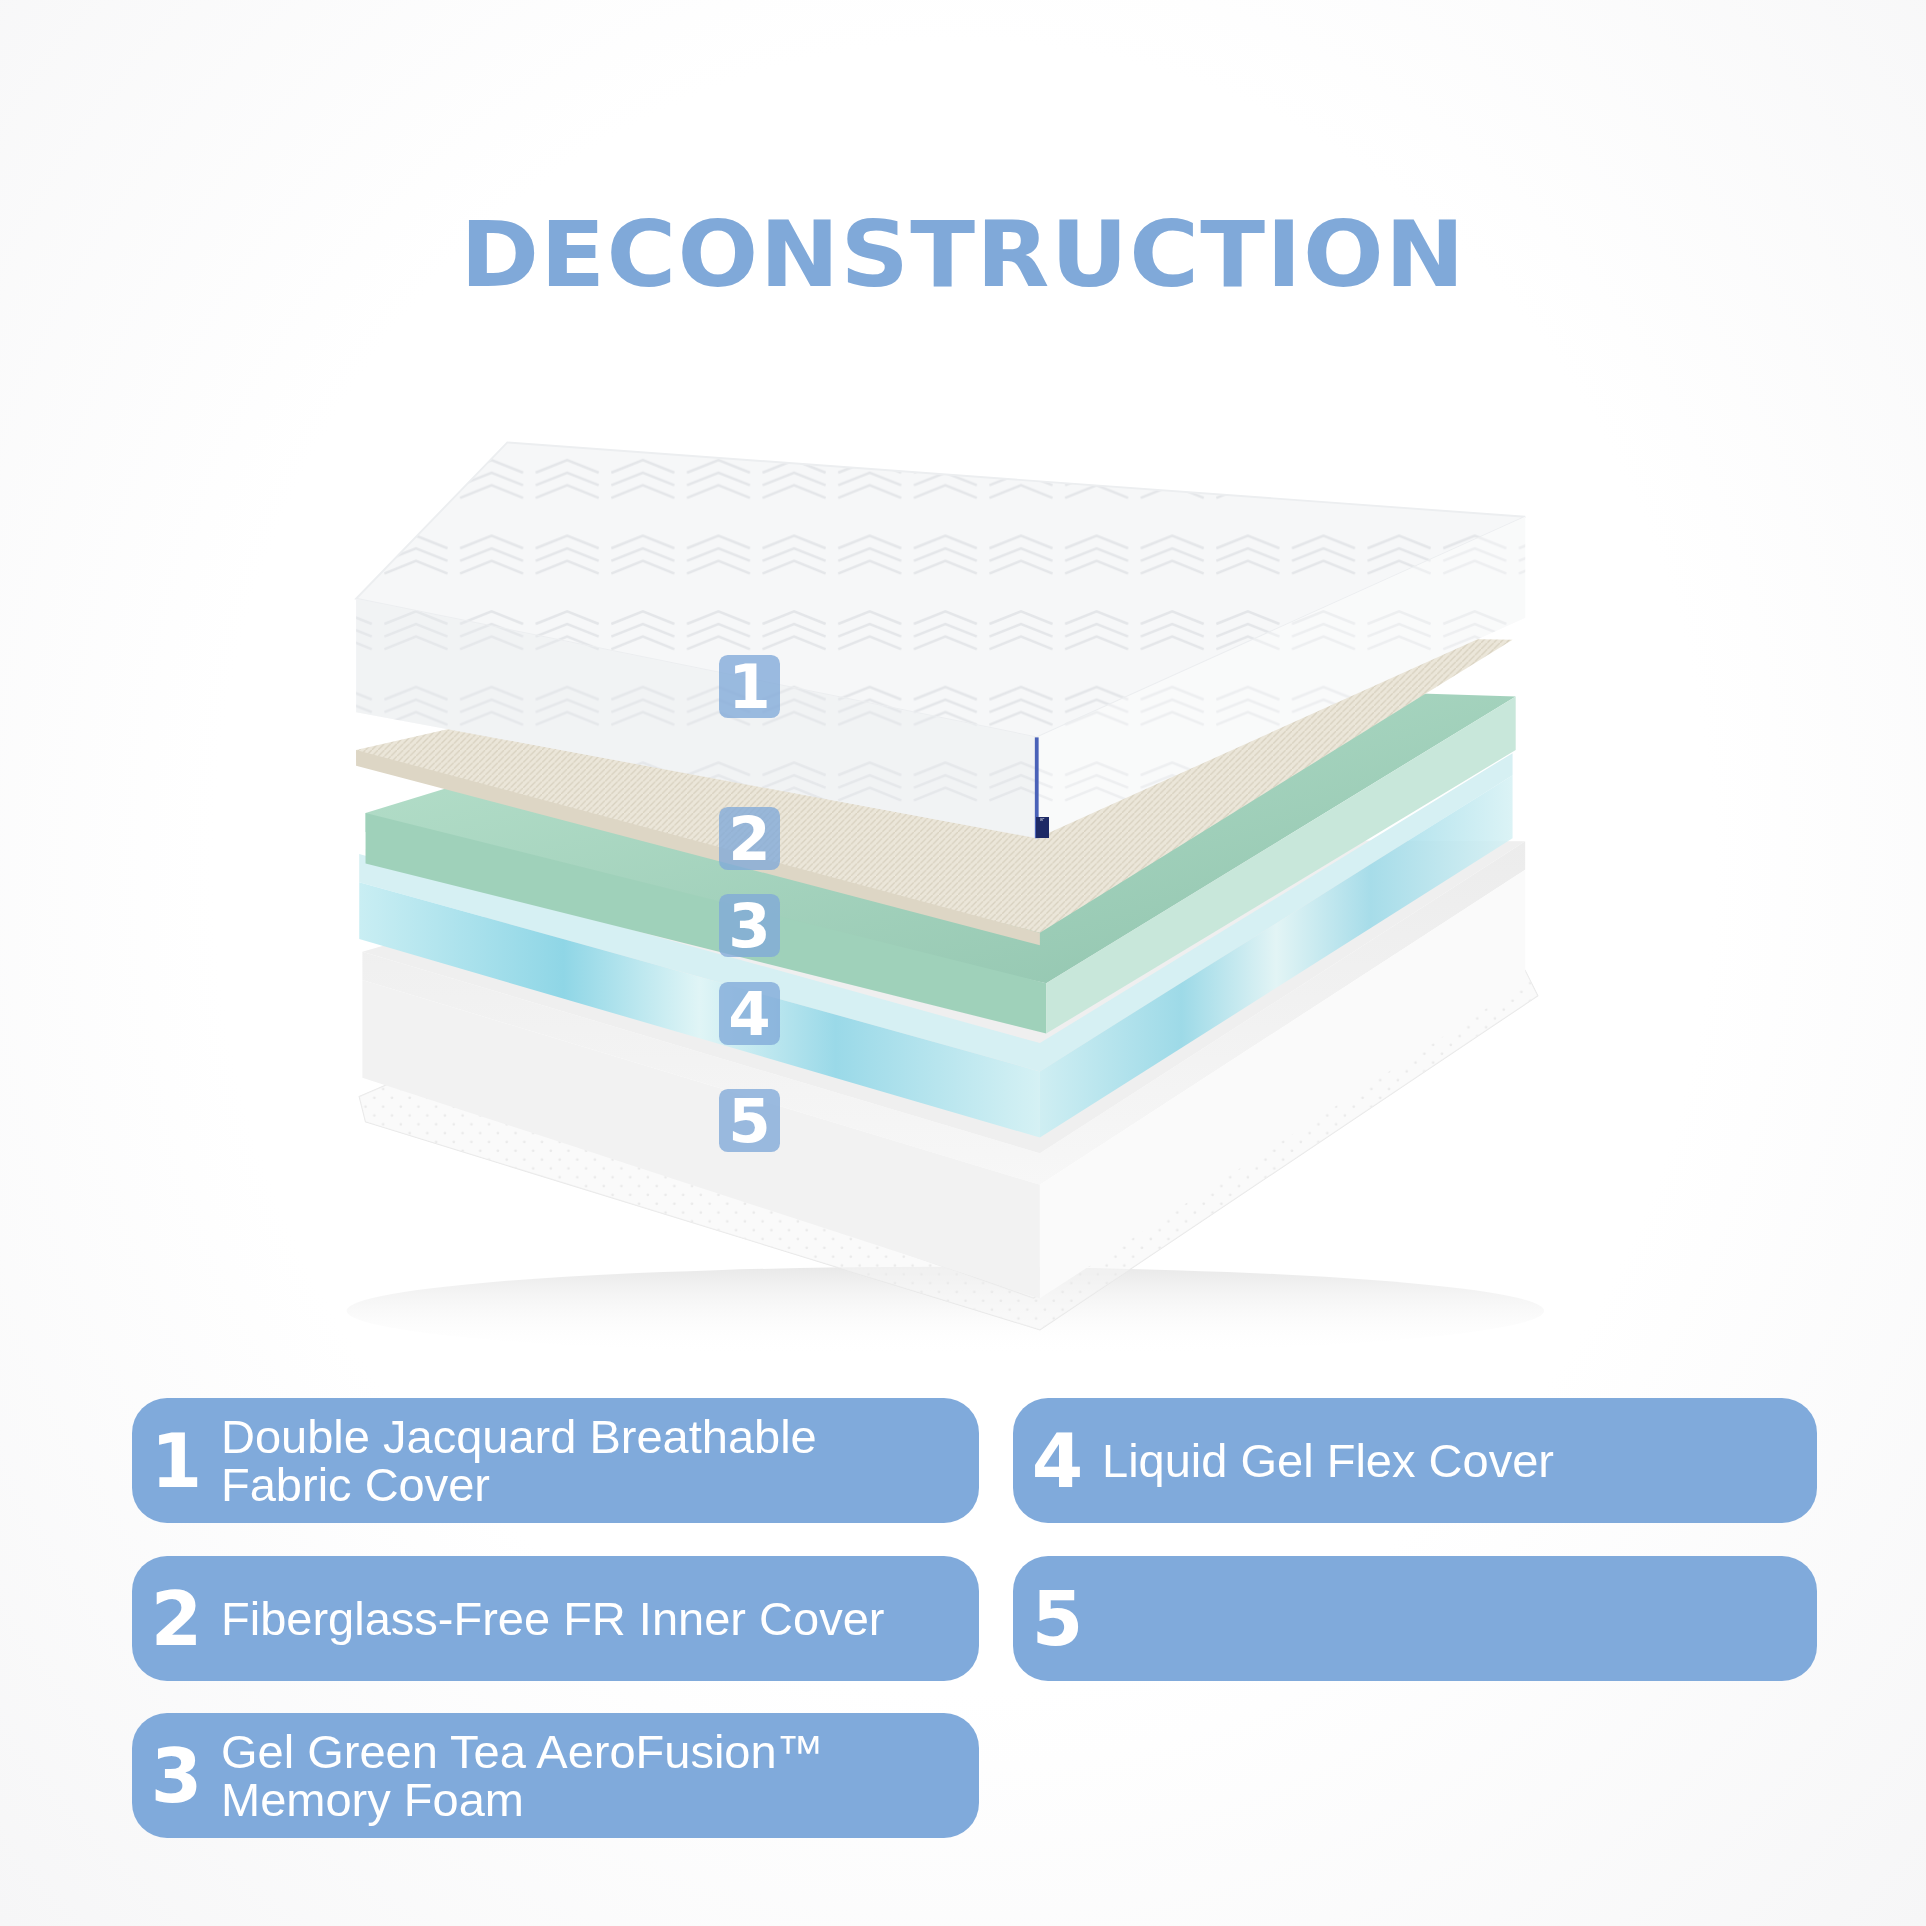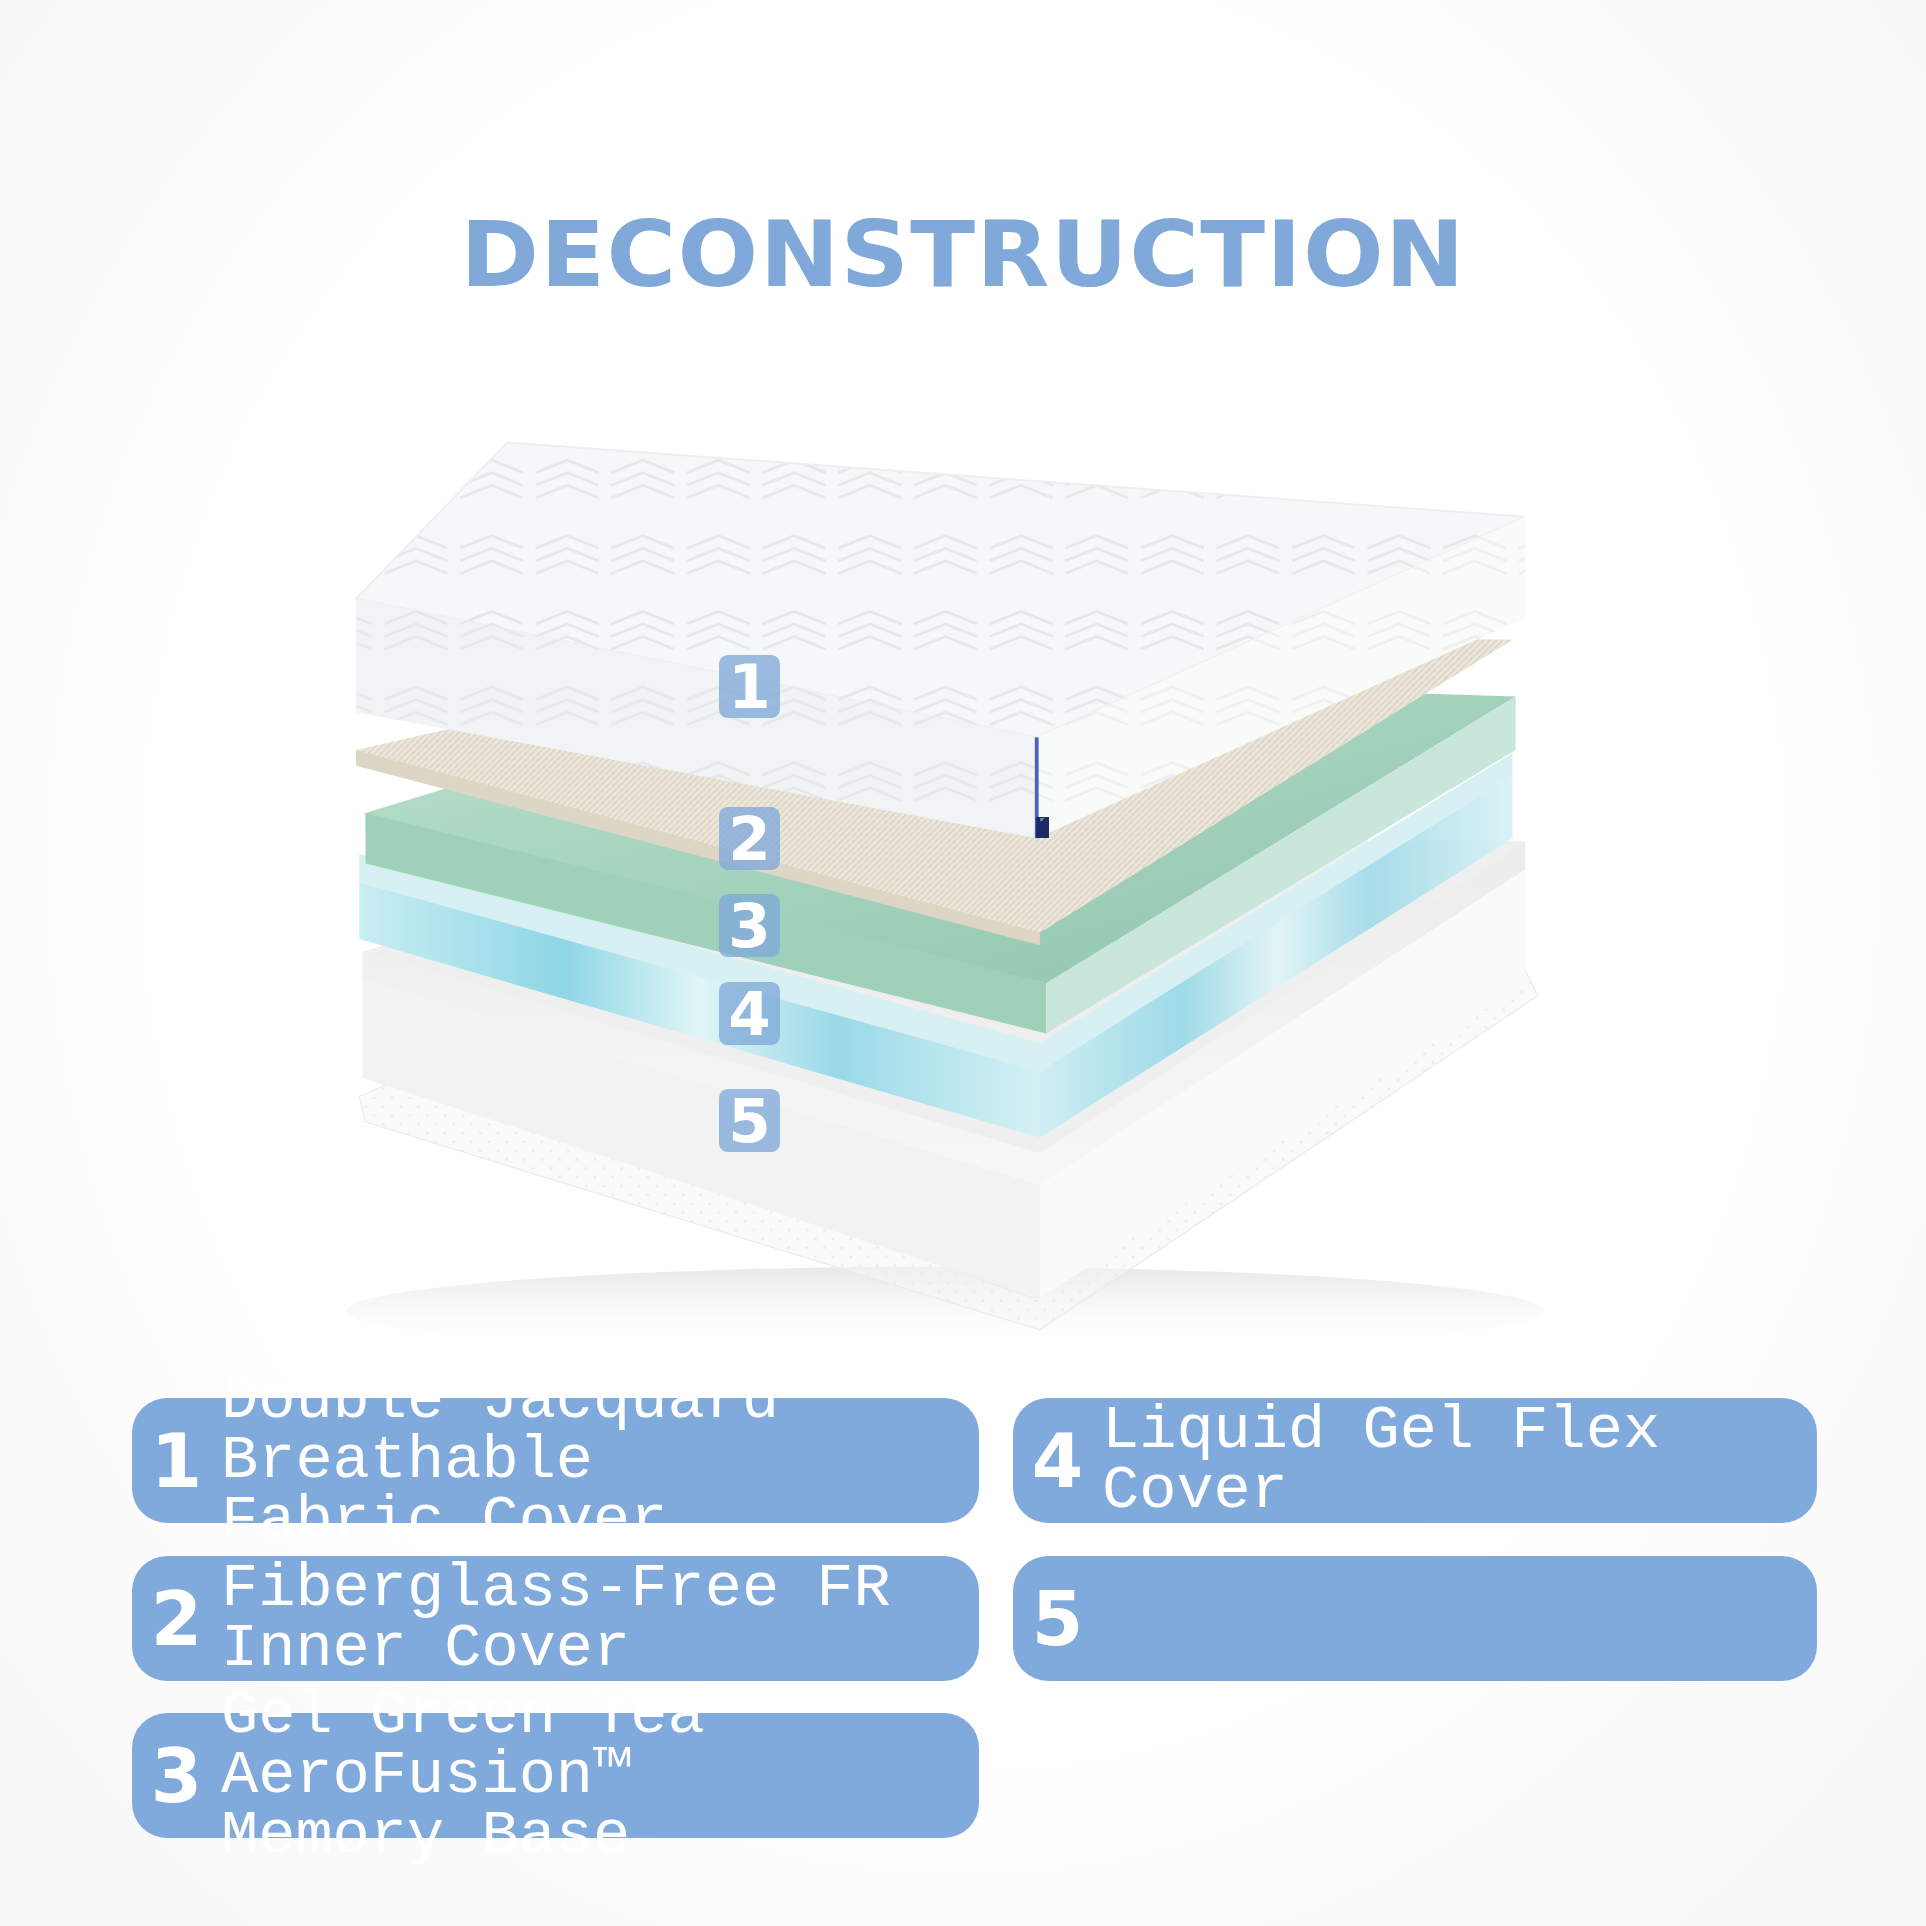--- a/index.html
+++ b/index.html
@@ -3,21 +3,21 @@
 <meta charset="utf-8">
 <style>
   html,body{margin:0;padding:0;}
   body{width:1926px;height:1926px;background:#ffffff;position:relative;overflow:hidden;font-family:"Liberation Sans",sans-serif;}
   .bg{position:absolute;inset:0;background:radial-gradient(ellipse at 50% 45%,#ffffff 0%,#ffffff 55%,#f6f6f7 100%);}
   .title{position:absolute;left:0;width:1926px;top:200px;text-align:center;font-family:"DejaVu Sans",sans-serif;font-weight:bold;font-size:95px;letter-spacing:1.3px;color:#80a9d9;transform:scaleY(0.95);}
   svg.art{position:absolute;left:0;top:0;width:1926px;height:1926px;}
   .badge{position:absolute;width:61px;height:63px;border-radius:8.8px;background:rgba(128,169,217,0.78);color:#fff;font-family:"DejaVu Sans",sans-serif;font-weight:bold;font-size:61px;line-height:63px;text-align:center;}
   .pill{position:absolute;height:125px;border-radius:35px;background:#80aadb;color:#fff;display:flex;align-items:center;}
   .pill .num{font-family:"DejaVu Sans",sans-serif;font-weight:bold;font-size:74px;width:89px;text-align:center;flex:0 0 auto;}
-  .pill .txt{font-family:Liberation Mono, monospace;font-size:62px;line-height:60px;white-space:pre-line;}
+  .pill .txt{font-family:Liberation Sans, sans-serif;font-size:47px;line-height:48px;white-space:pre-line;}
   .tag{position:absolute;left:1036px;top:817px;width:12.6px;height:21.4px;background:#1e2a66;color:#fff;font-size:4.4px;text-align:center;line-height:5px;}
 </style>
 </head>
 <body>
 
 <div class="bg"></div>
 
 <div class="title">DECONSTRUCTION</div>
 
 <svg class="art" viewBox="0 0 3056 3056">
@@ -109,21 +109,21 @@
   <span class="txt">Double Jacquard Breathable
 Fabric Cover</span>
 </div>
 <div class="pill" style="left:132px;top:1556px;width:847px;">
   <span class="num">2</span>
   <span class="txt">Fiberglass-Free FR Inner Cover</span>
 </div>
 <div class="pill" style="left:132px;top:1713px;width:847px;">
   <span class="num">3</span>
   <span class="txt">Gel Green Tea AeroFusion™
-Memory Base</span>
+Memory Foam</span>
 </div>
 <div class="pill" style="left:1013px;top:1398px;width:804px;">
   <span class="num">4</span>
   <span class="txt">Liquid Gel Flex Cover</span>
 </div>
 <div class="pill" style="left:1013px;top:1556px;width:804px;">
   <span class="num">5</span>
 </div>
 
 

